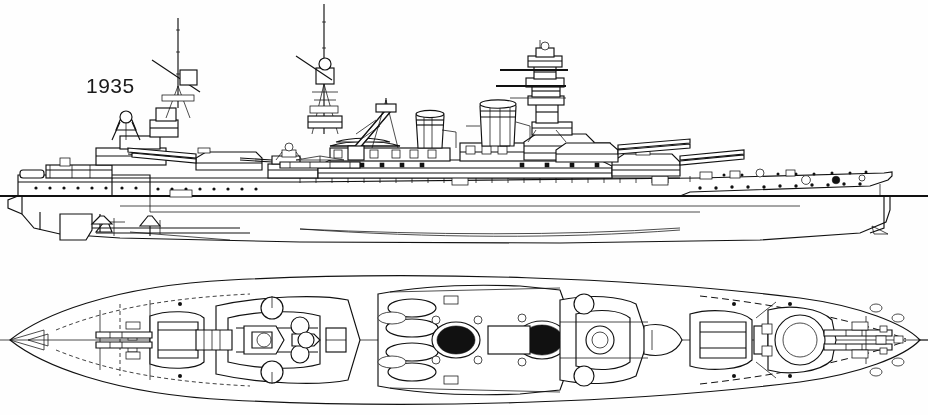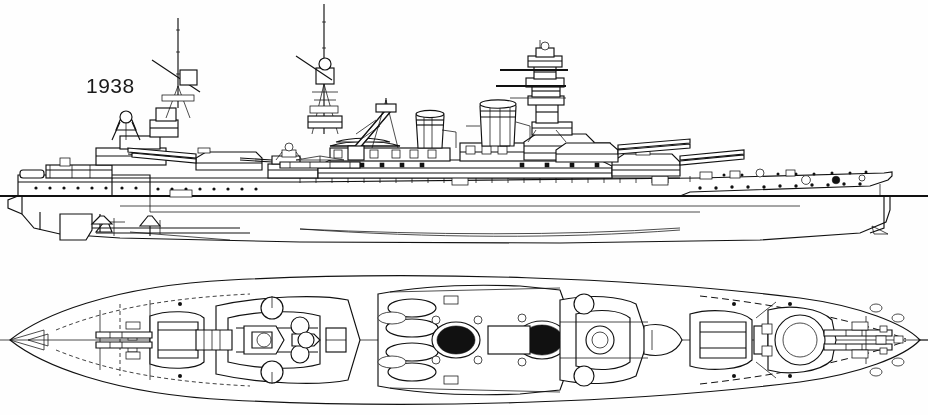--- a/index.html
+++ b/index.html
@@ -322,21 +322,21 @@
 
     <g>
       <rect class="fillw-t" x="700" y="172" width="12" height="7"></rect>
       <rect class="fillw-t" x="730" y="171" width="10" height="7"></rect>
       <circle class="fillw-t" cx="760" cy="173" r="4"></circle>
       <rect class="fillw-t" x="786" y="170" width="9" height="6"></rect>
       <path class="ln-t" d="M690,176 L690,182"></path>
     </g>
   </svg>
 
-  <div class="yearlabel" style="left:86px; top:74px;">1938</div>
+  <div class="yearlabel" style="left:86px; top:74px;">1935</div>
 
   <svg width="928" height="160" viewBox="0 0 928 160" style="top:260px;">
 
     <g>
       <path class="fillw" d="M10,80
                              C40,56 110,26 230,20
                              C420,10 640,18 800,38
                              C860,46 905,64 920,80
                              C905,96 860,114 800,122
                              C640,142 420,150 230,140

